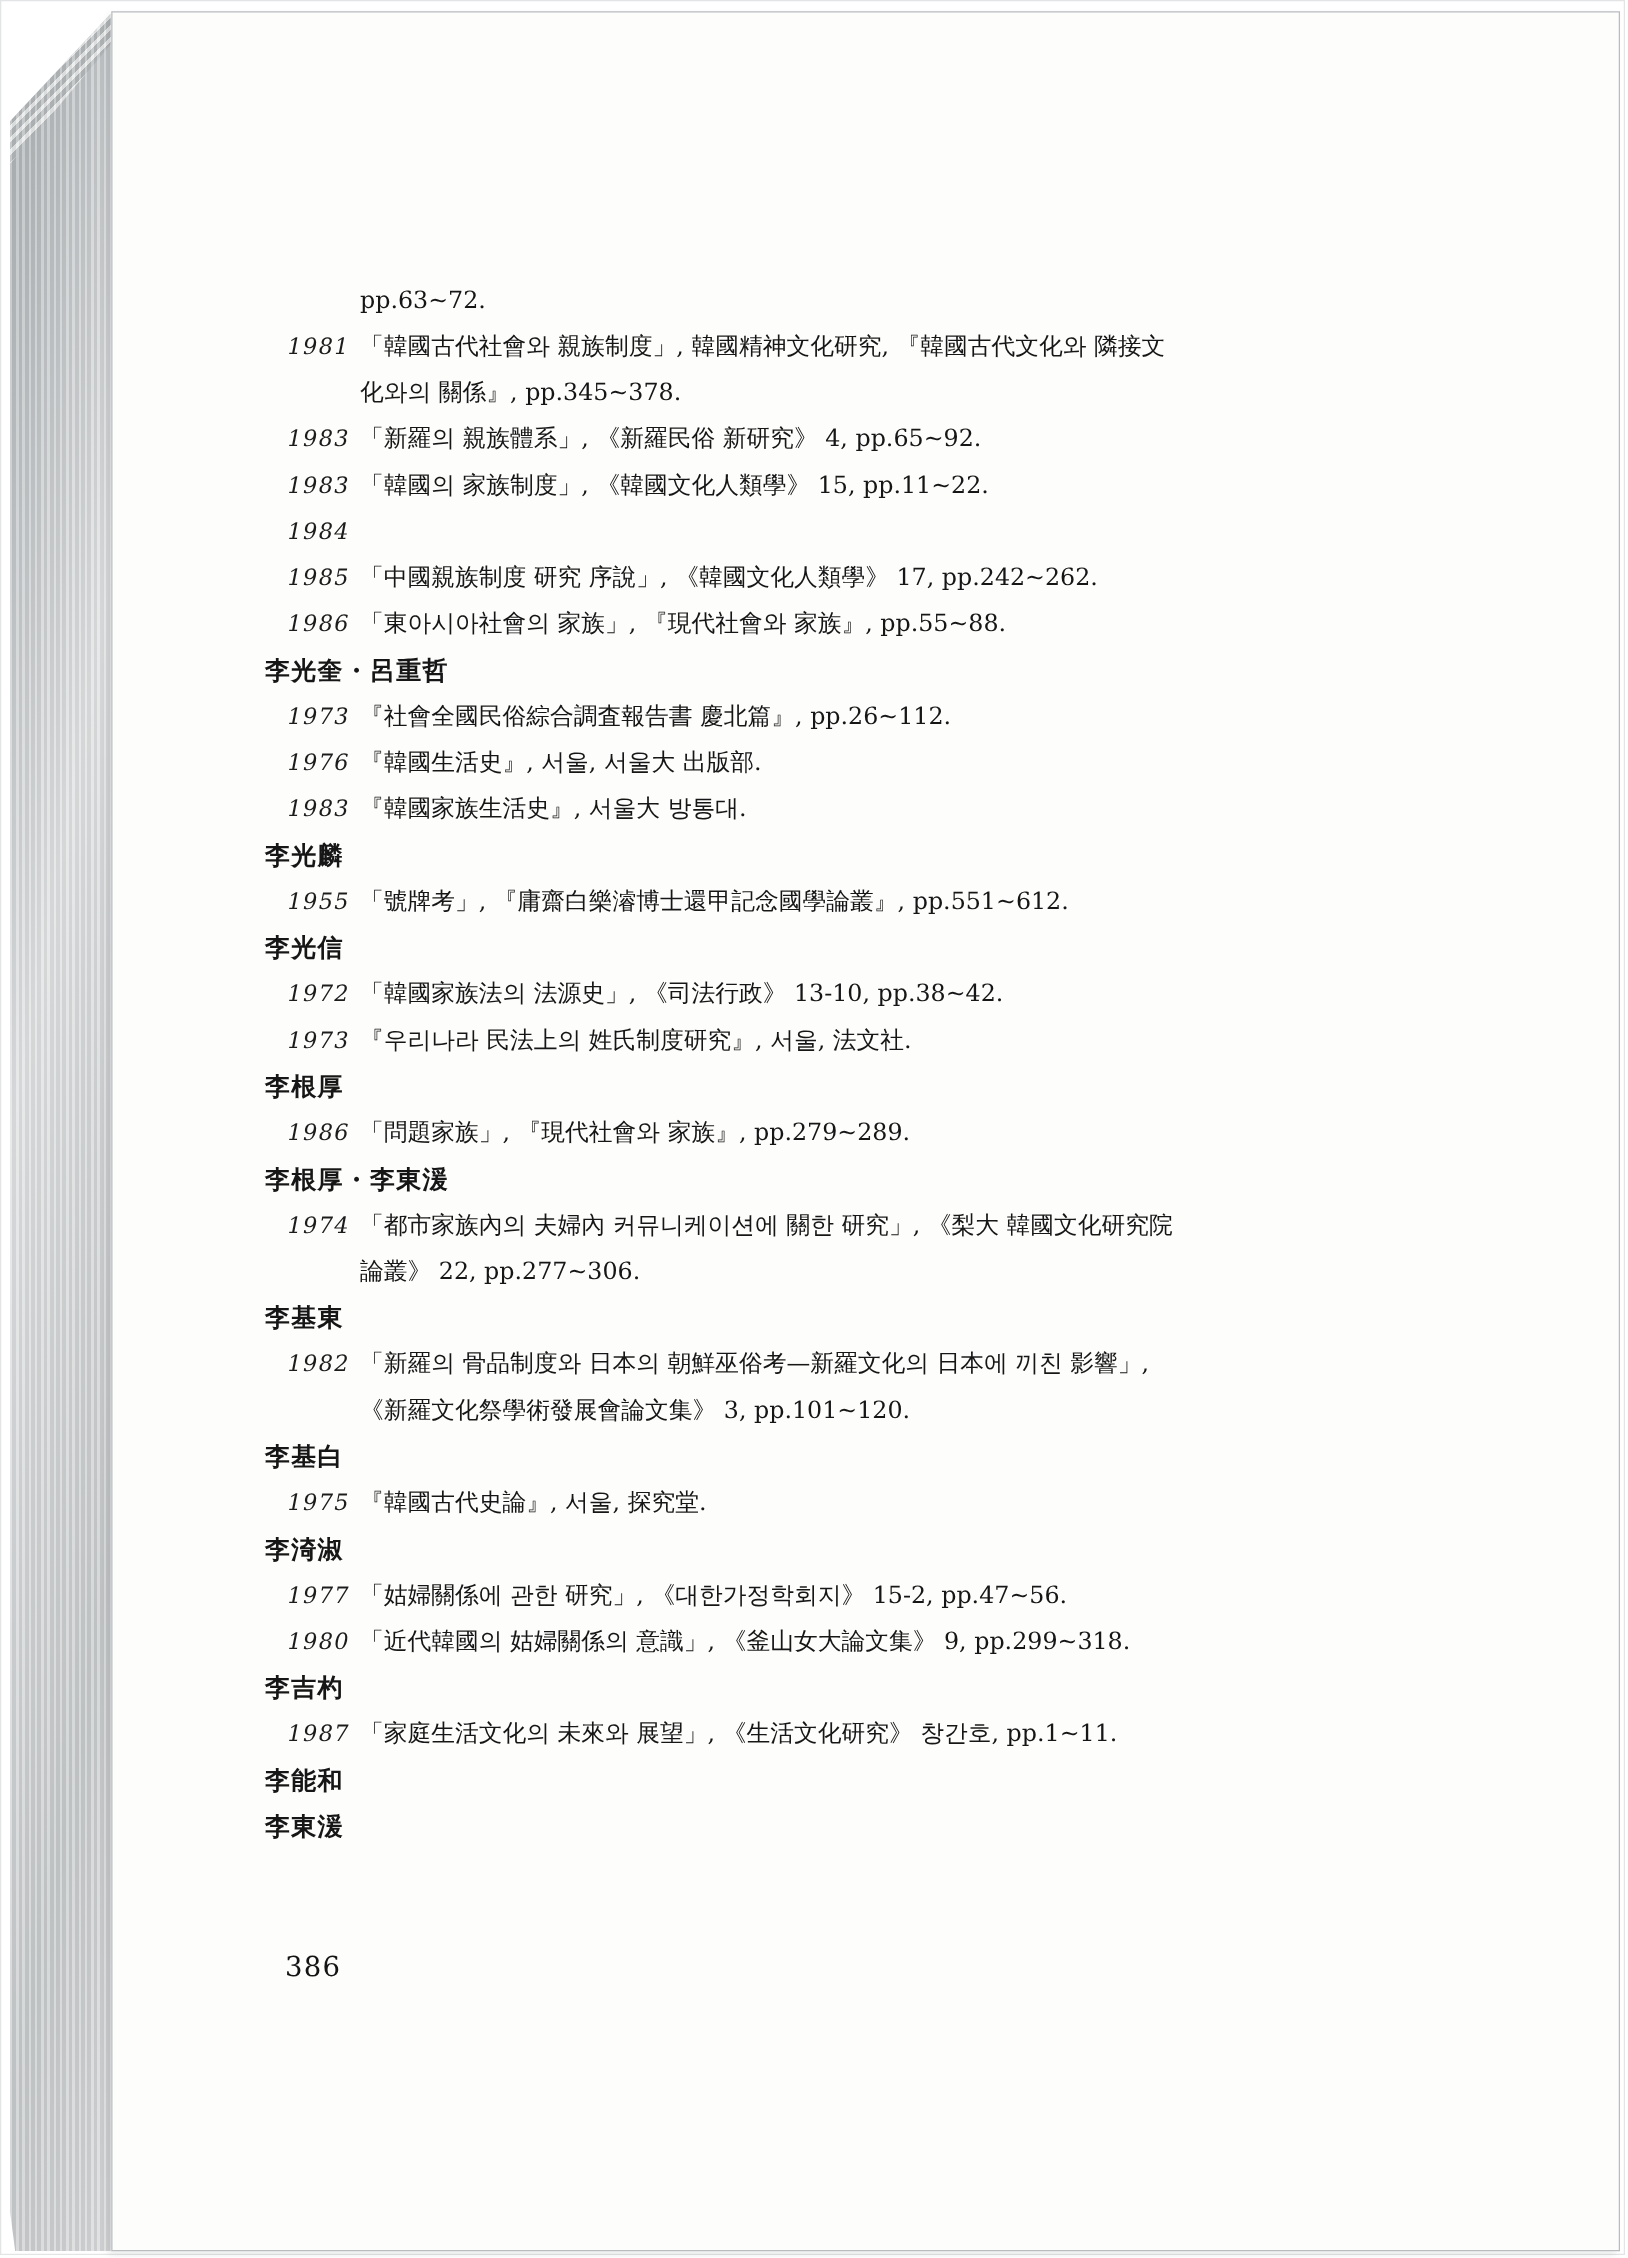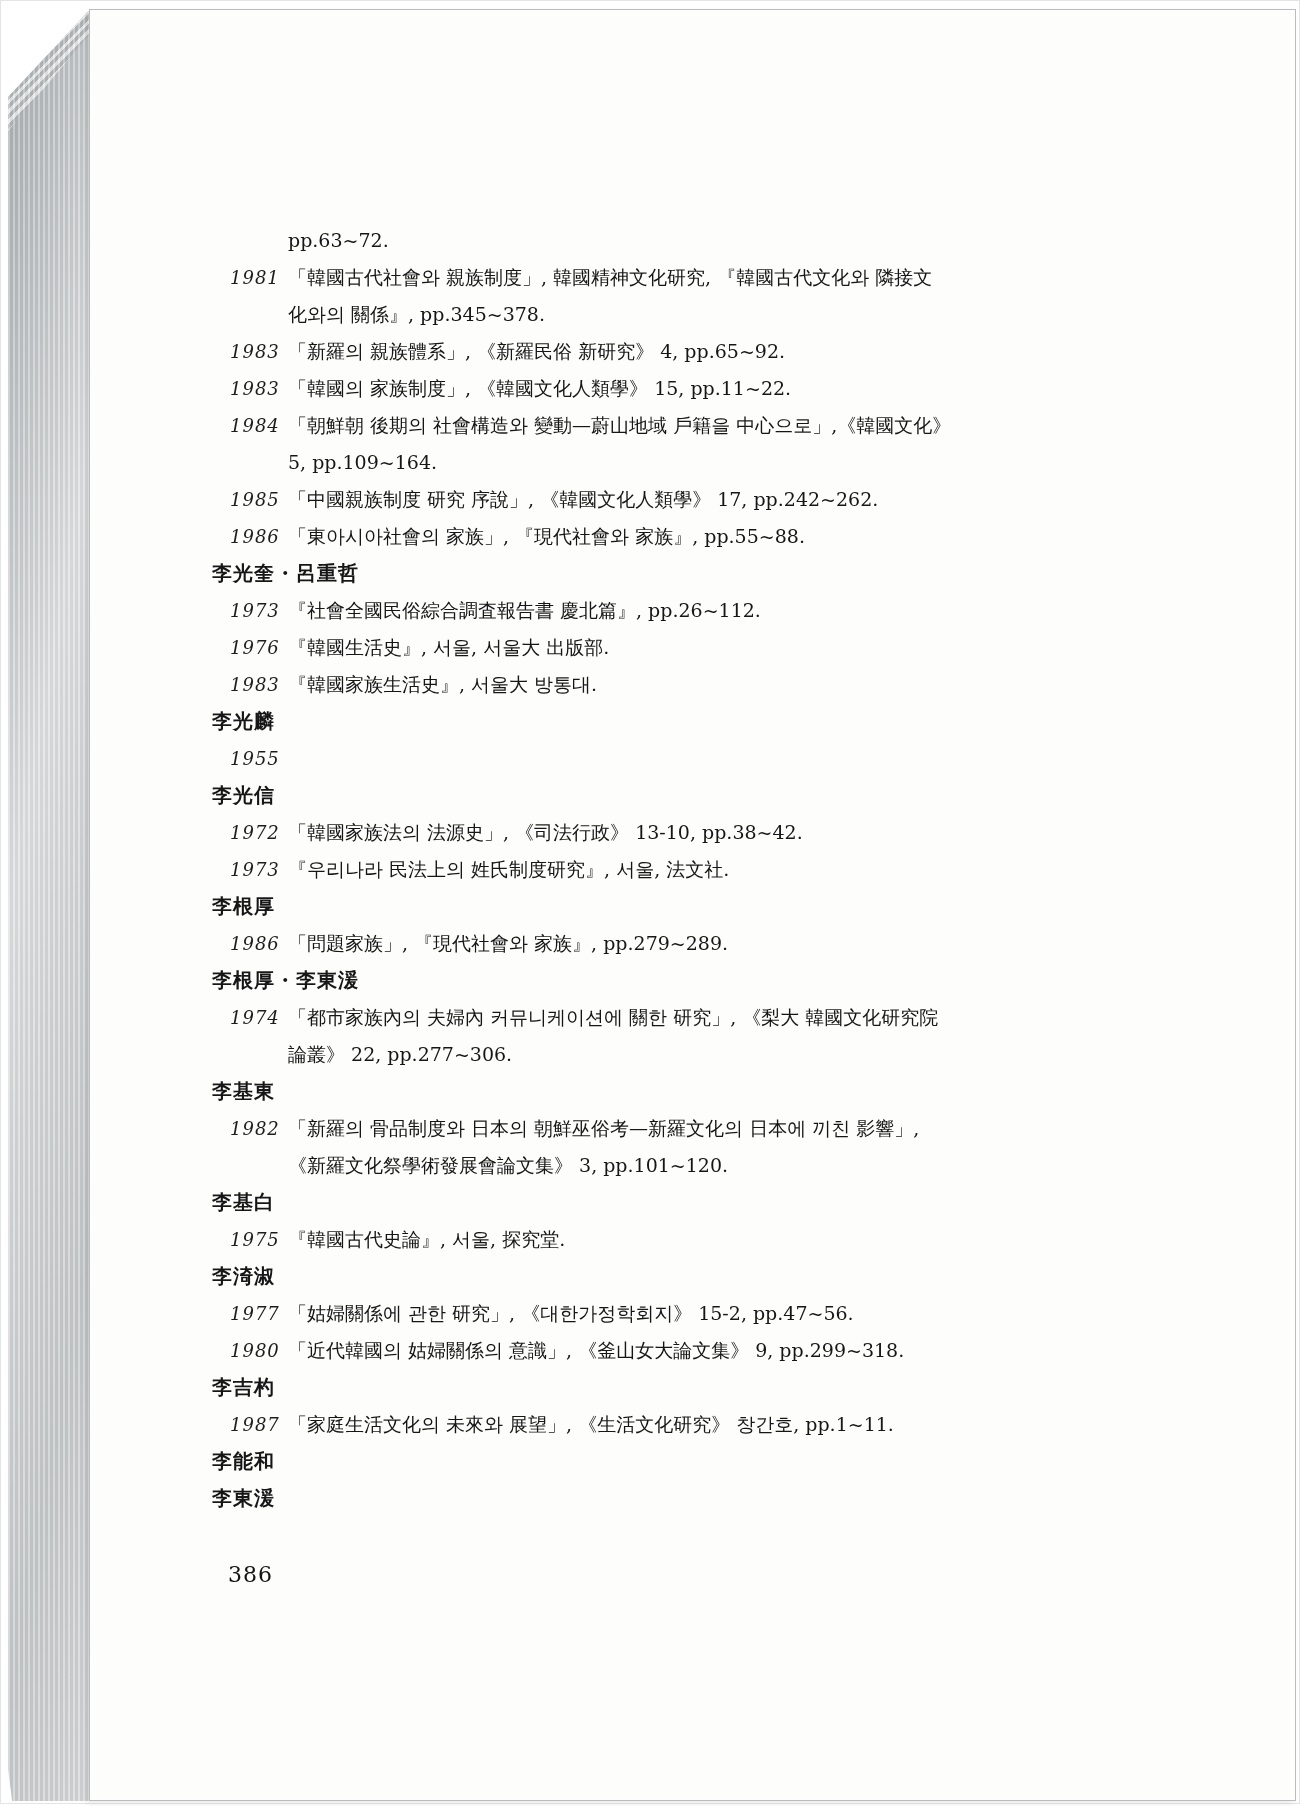--- a/index.html
+++ b/index.html
@@ -113,24 +113,20 @@
           </span>
         </div>
         <div class="bib-row bib-entry">
           <span class="year">1983</span>
           <span class="lines">
             <span class="bib-line">「韓國의  家族制度」, 《韓國文化人類學》 15, pp.11~22.</span>
           </span>
         </div>
         <div class="bib-row bib-entry">
           <span class="year">1984</span>
-          <span class="lines">
-            <span class="bib-line">「朝鮮朝  後期의  社會構造와  變動—蔚山地域  戶籍을  中心으로」,《韓國文化》</span>
-            <span class="bib-line">5, pp.109~164.</span>
-          </span>
         </div>
         <div class="bib-row bib-entry">
           <span class="year">1985</span>
           <span class="lines">
             <span class="bib-line">「中國親族制度  研究  序說」, 《韓國文化人類學》 17, pp.242~262.</span>
           </span>
         </div>
         <div class="bib-row bib-entry">
           <span class="year">1986</span>
           <span class="lines">
@@ -152,20 +148,23 @@
         </div>
         <div class="bib-row bib-entry">
           <span class="year">1983</span>
           <span class="lines">
             <span class="bib-line">『韓國家族生活史』,  서울大  방통대.</span>
           </span>
         </div>
         <div class="bib-row author">李光麟</div>
         <div class="bib-row bib-entry">
           <span class="year">1955</span>
+          <span class="lines">
+            <span class="bib-line">「號牌考」, 『庸齋白樂濬博士還甲記念國學論叢』, pp.551~612.</span>
+          </span>
         </div>
         <div class="bib-row author">李光信</div>
         <div class="bib-row bib-entry">
           <span class="year">1972</span>
           <span class="lines">
             <span class="bib-line">「韓國家族法의  法源史」, 《司法行政》 13-10, pp.38~42.</span>
           </span>
         </div>
         <div class="bib-row bib-entry">
           <span class="year">1973</span>

